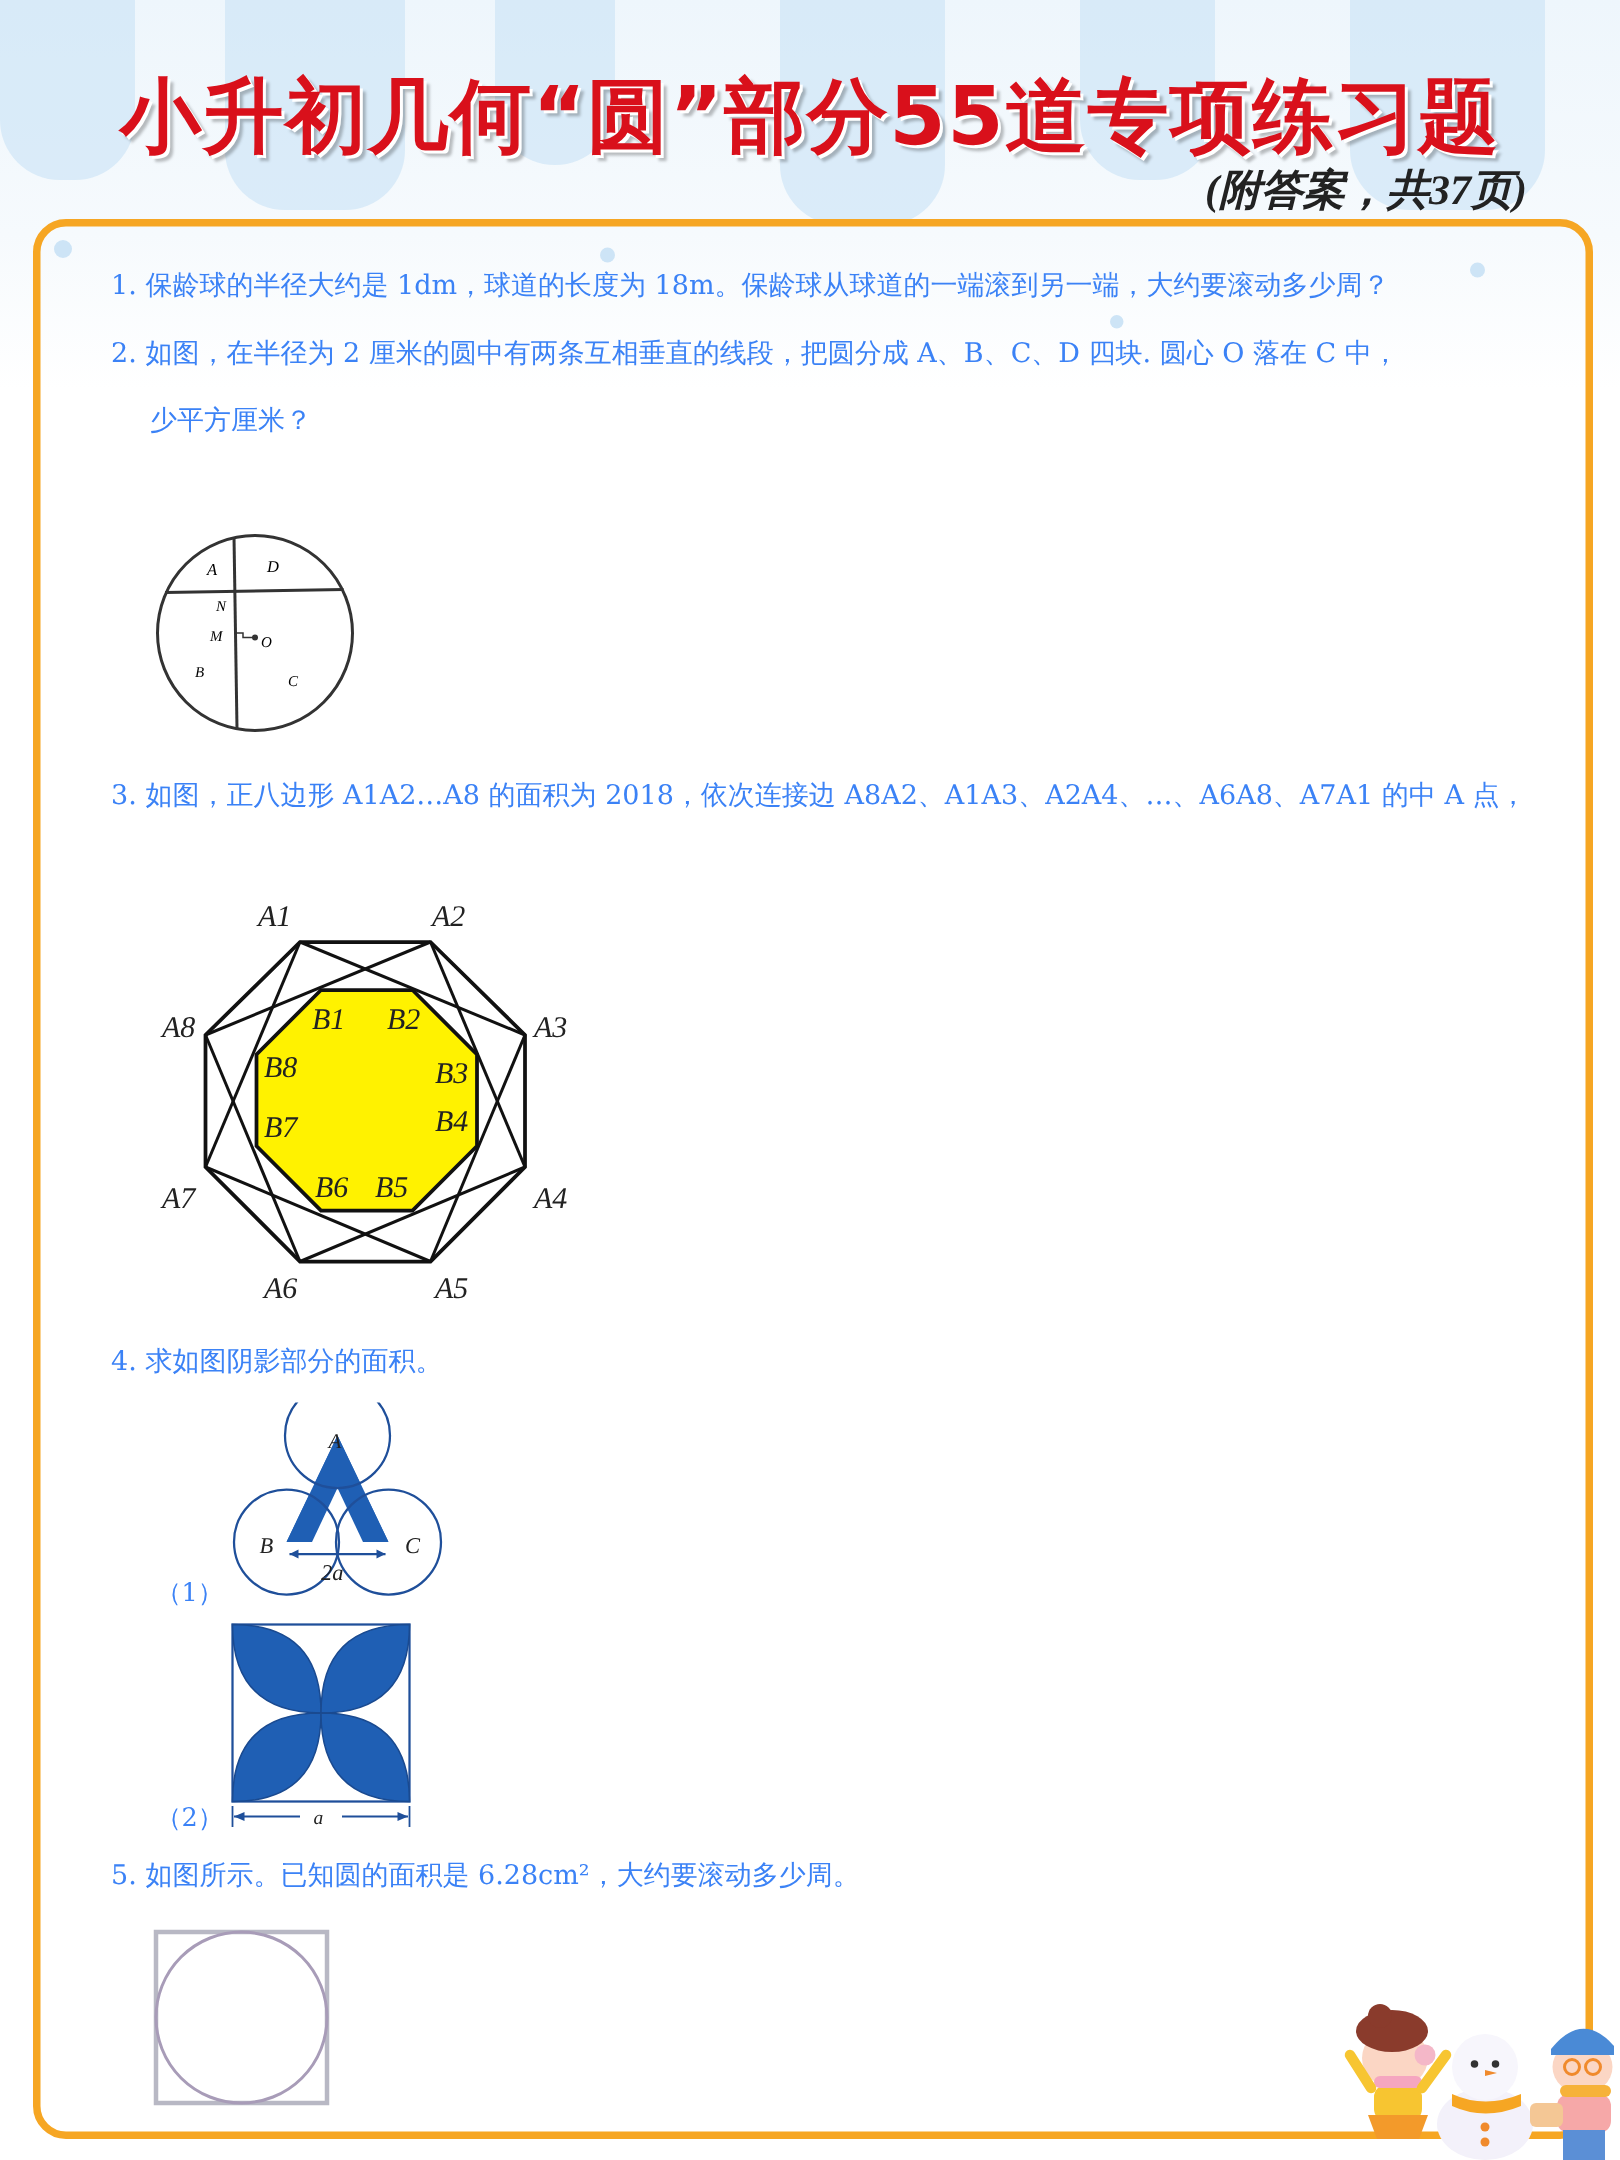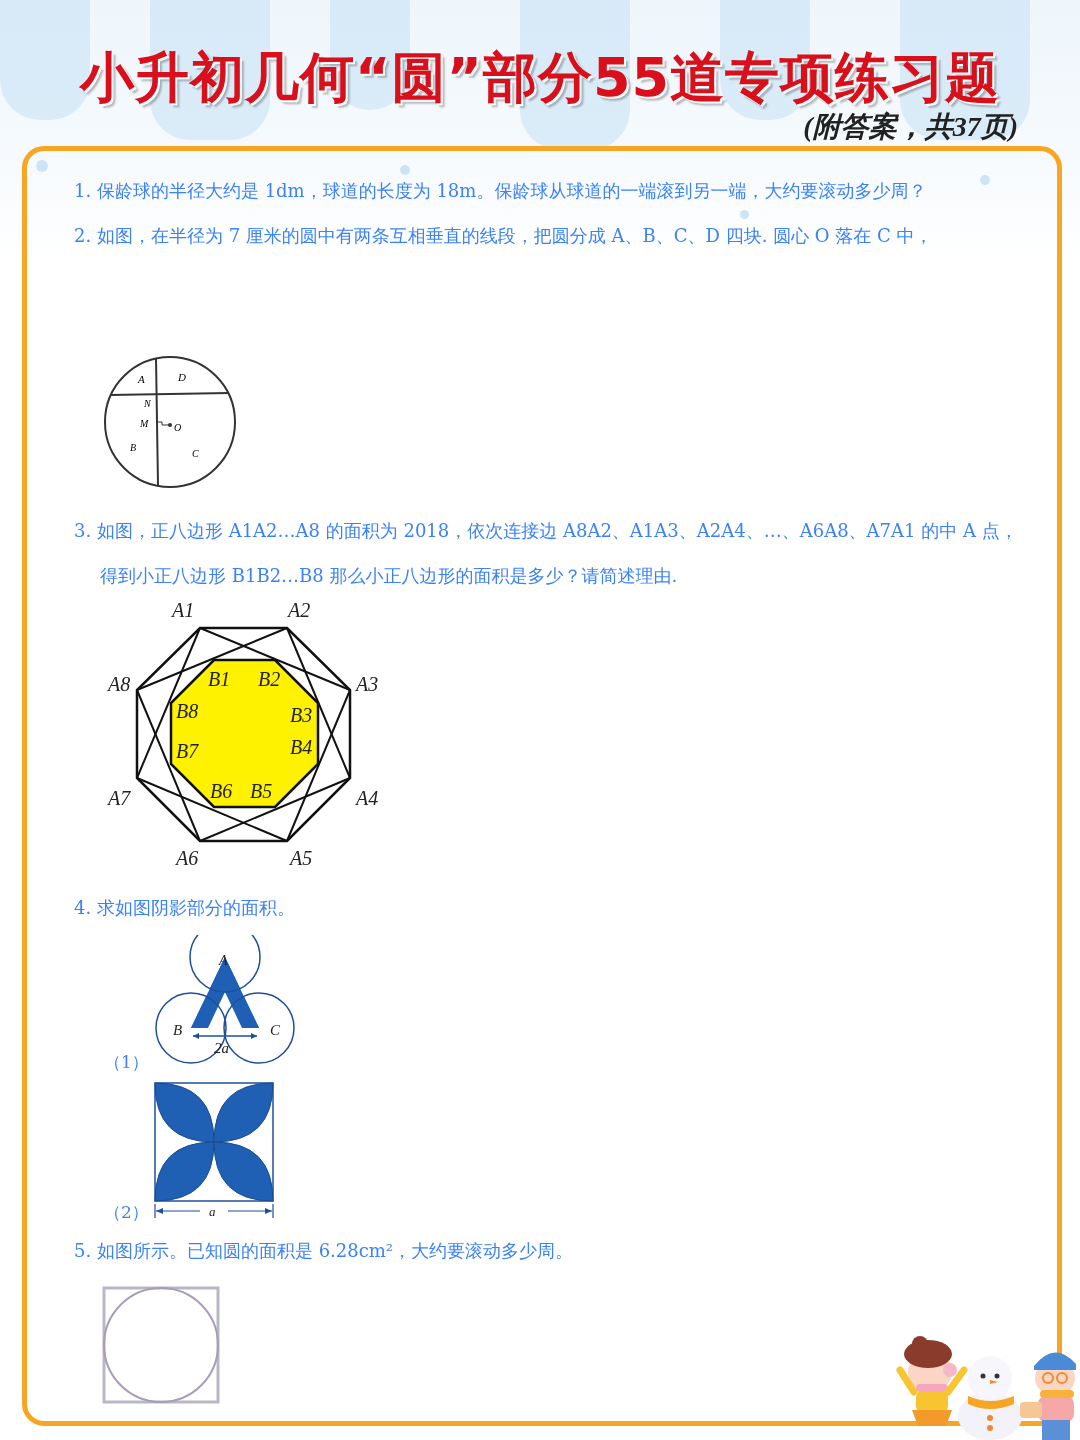--- a/index.html
+++ b/index.html
@@ -56,42 +56,42 @@
 
 <div class="frame"></div>
 
 <div class="q" style="top:168px;">
   <span>1.</span>
   <span>保龄球的半径大约是 1dm，球道的长度为 18m。保龄球从球道的一端滚到另一端，大约要滚动多少周？</span>
 </div>
 
 <div class="q" style="top:213px;">
   <span>2.</span>
-  <span>如图，在半径为 7 厘米的圆中有两条互相垂直的线段，把圆分成 A、B、C、D 四块. 圆心 O 落在 C 中，</span>
+  <span>如图，在半径为 2 厘米的圆中有两条互相垂直的线段，把圆分成 A、B、C、D 四块. 圆心 O 落在 C 中，</span>
+  <span class="indent">少平方厘米？</span>
 </div>
 
 <svg class="deco" style="left:100px;top:355px;" width="142" height="136" viewBox="0 0 142 136">
   <circle cx="70" cy="67" r="65" fill="none" stroke="#333" stroke-width="2"></circle>
   <line x1="10" y1="40" x2="129" y2="38" stroke="#333" stroke-width="2"></line>
   <line x1="56" y1="3" x2="58" y2="131" stroke="#333" stroke-width="2"></line>
   <polyline points="57,67 62,67 62,70 70,70" fill="none" stroke="#333" stroke-width="1"></polyline>
   <circle cx="70" cy="70" r="2" fill="#333"></circle>
   <text x="38" y="28" font-size="11">A</text>
   <text x="78" y="26" font-size="11">D</text>
   <text x="44" y="52" font-size="10">N</text>
   <text x="40" y="72" font-size="10">M</text>
   <text x="74" y="76" font-size="10">O</text>
   <text x="30" y="96" font-size="10">B</text>
   <text x="92" y="102" font-size="10">C</text>
 </svg>
 
 <div class="q" style="top:508px;">
   <span>3.</span>
   <span>如图，正八边形 A1A2…A8 的面积为 2018，依次连接边 A8A2、A1A3、A2A4、…、A6A8、A7A1 的中 A 点，</span>
-  <span class="indent">得到小正八边形 B1B2…B8 那么小正八边形的面积是多少？请简述理由.</span>
 </div>
 
 <svg class="deco" style="left:100px;top:595px;" width="290" height="285" viewBox="0 0 290 285">
 
   <polygon points="114,65 175,65 218,108 218,169 175,212 114,212 71,169 71,108" fill="#fff200" stroke="#111" stroke-width="2.5"></polygon>
   <polygon points="100,33 187,33 250,95 250,183 187,246 100,246 37,183 37,95" fill="none" stroke="#111" stroke-width="2.5"></polygon>
   <g stroke="#111" stroke-width="2" fill="none">
     <line x1="37" y1="95" x2="187" y2="33"></line>
     <line x1="100" y1="33" x2="250" y2="95"></line>
     <line x1="187" y1="33" x2="250" y2="183"></line>

